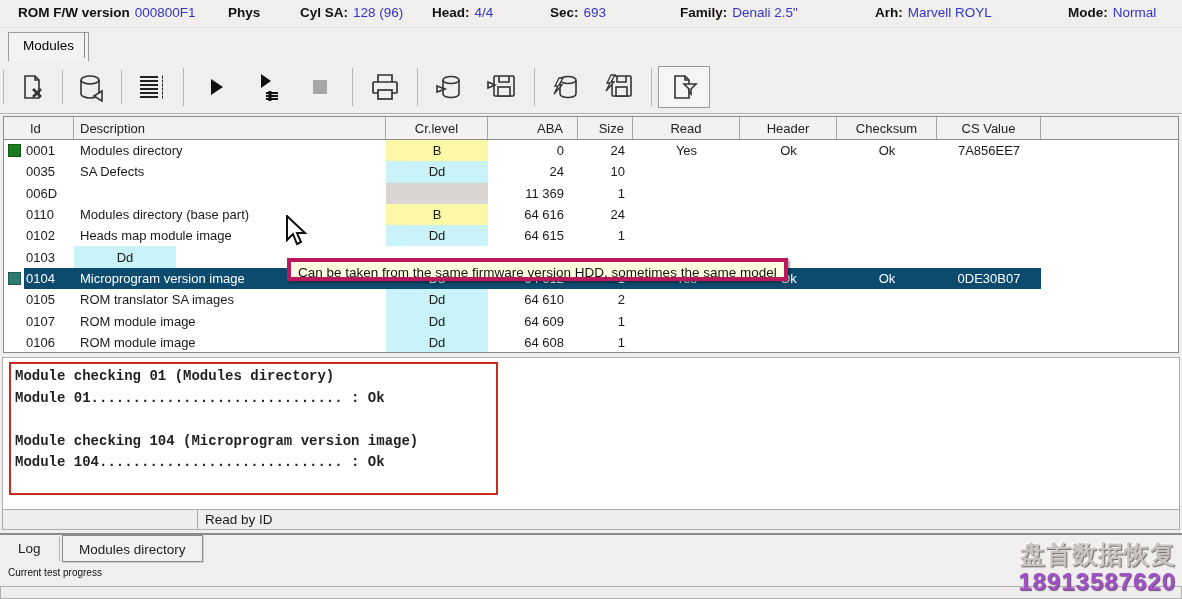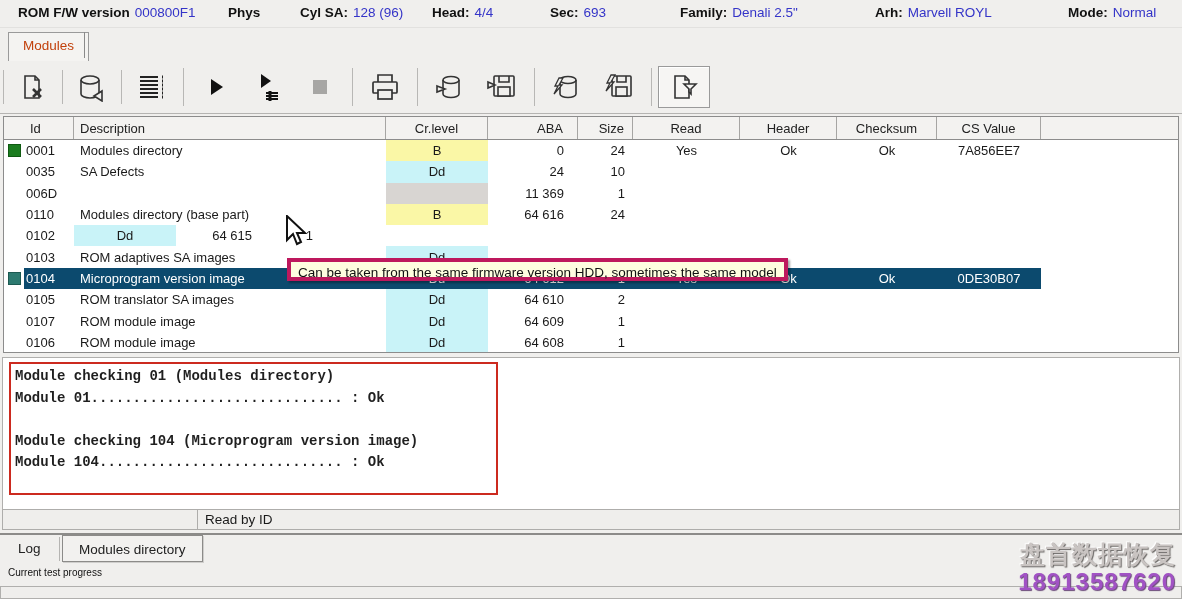--- a/index.html
+++ b/index.html
@@ -8,21 +8,21 @@
 
   
   .topbar { position:absolute; left:0; top:0; width:1182px; height:28px; background:#f0efed; border-bottom:1px solid #e2e1df; }
   .tb-field { position:absolute; top:5px; white-space:nowrap; }
   .tb-label { font-weight:bold; color:#111; font-size:13.5px; }
   .tb-value { color:#3434c8; font-size:13.5px; margin-left:5px; }
 
   
   .tabstrip { position:absolute; left:0; top:28px; width:1182px; height:33px; }
   .main-tab { position:absolute; left:8px; top:4px; height:29px; padding:5px 14px 0 14px; background:#f4f3f1;
-              border:1px solid #9a9a9a; border-bottom:none; font-size:13.5px; color:#c2410c; }
+              border:1px solid #9a9a9a; border-bottom:none; font-size:13.5px; color:#000000; }
   .tab-sep { position:absolute; left:84px; top:4px; height:26px; width:1px; background:#8a8a8a; }
 
   
   .toolbar { position:absolute; left:0; top:61px; width:1182px; height:53px; background:#f0efed; border-bottom:1px solid #b5b4b2; display:flex; align-items:center; }
   .tbtn { width:52px; height:42px; display:flex; align-items:center; justify-content:center; background:transparent; border:1px solid transparent; }
   .tbtn svg { display:block; }
   .tbtn.pressed { background:#f6f5f3; border:1px solid #9a9a9a; box-shadow:inset 1px 1px 0 #ffffff; }
   .tsep { width:1px; height:38px; background:#b8b7b5; margin:0 6px; }
   .tsep.small { height:34px; margin:0 3px; }
 
@@ -306,37 +306,37 @@
     <div class="cell c-cs"></div>
     <div class="cell c-fill"></div>
   </div>
       <div class="trow">
     <div class="cell c-id">
           <span class="marker-box">
             <span class="marker"></span>
           </span>
           <span class="id-text">0102</span>
         </div>
+    <div class="cell c-desc">Heads map module image</div>
     <div class="cell c-cr cr-cyan">Dd</div>
     <div class="cell c-aba">64 615</div>
     <div class="cell c-size">1</div>
     <div class="cell c-read"></div>
     <div class="cell c-header"></div>
     <div class="cell c-chk"></div>
     <div class="cell c-cs"></div>
     <div class="cell c-fill"></div>
   </div>
       <div class="trow">
     <div class="cell c-id">
           <span class="marker-box">
             <span class="marker"></span>
           </span>
           <span class="id-text">0103</span>
         </div>
-    <div class="cell c-desc">ROM adaptives SA images</div>
     <div class="cell c-cr cr-cyan">Dd</div>
     <div class="cell c-aba"></div>
     <div class="cell c-size"></div>
     <div class="cell c-read"></div>
     <div class="cell c-header"></div>
     <div class="cell c-chk"></div>
     <div class="cell c-cs"></div>
     <div class="cell c-fill"></div>
   </div>
       <div class="trow selected">

